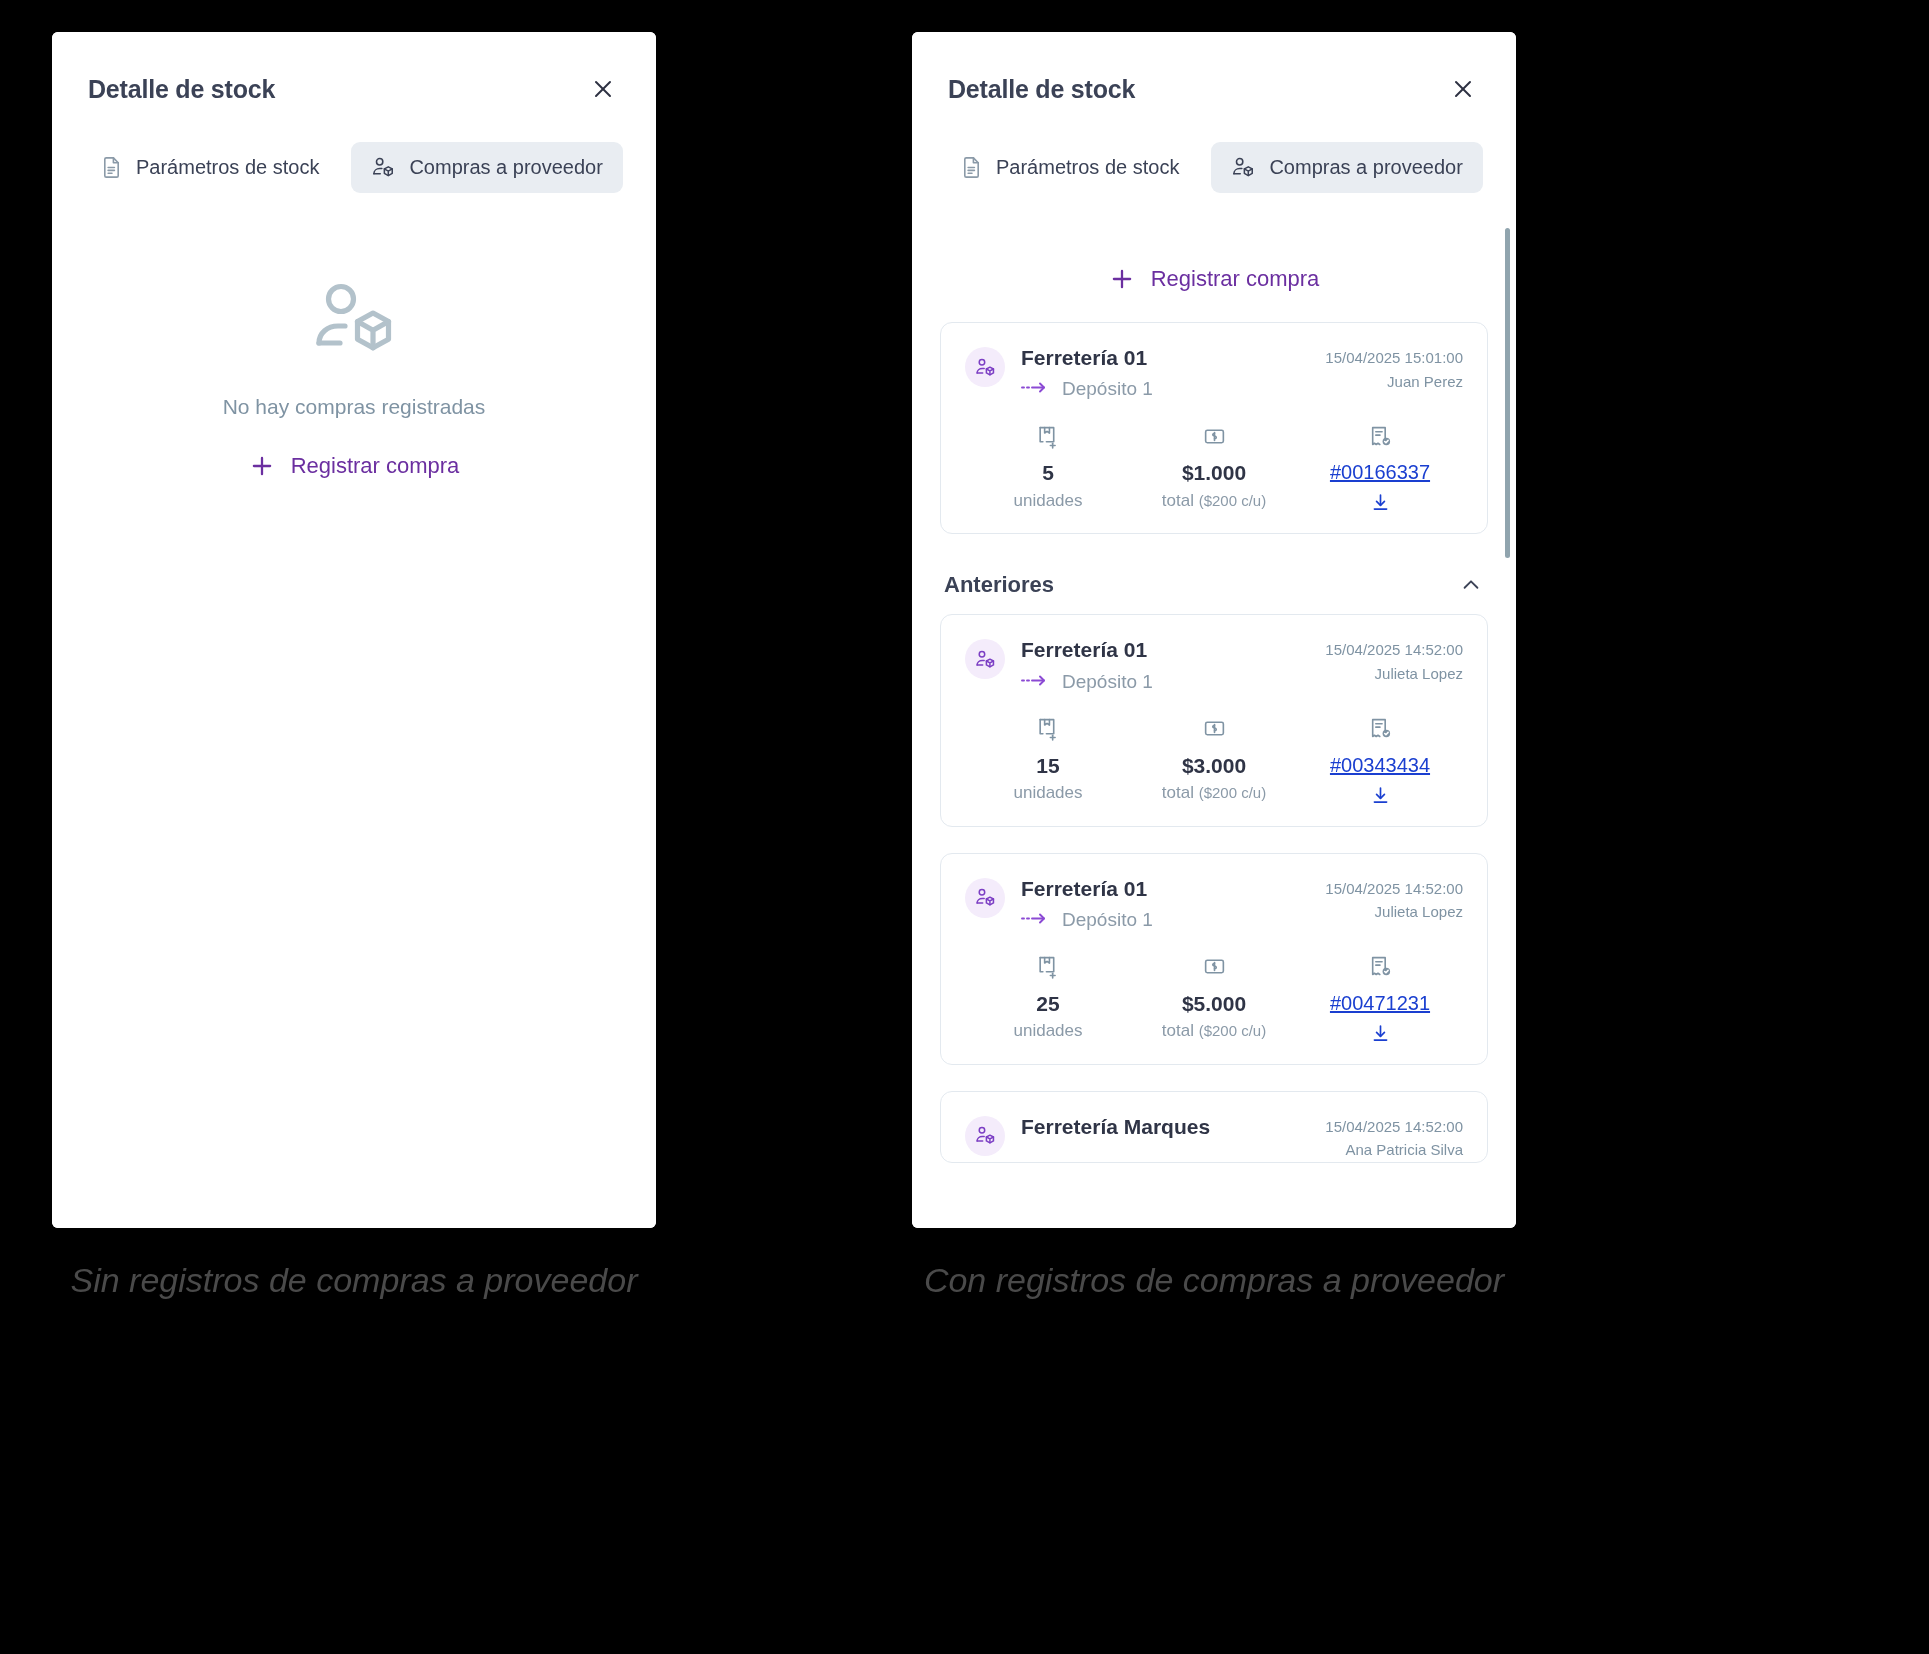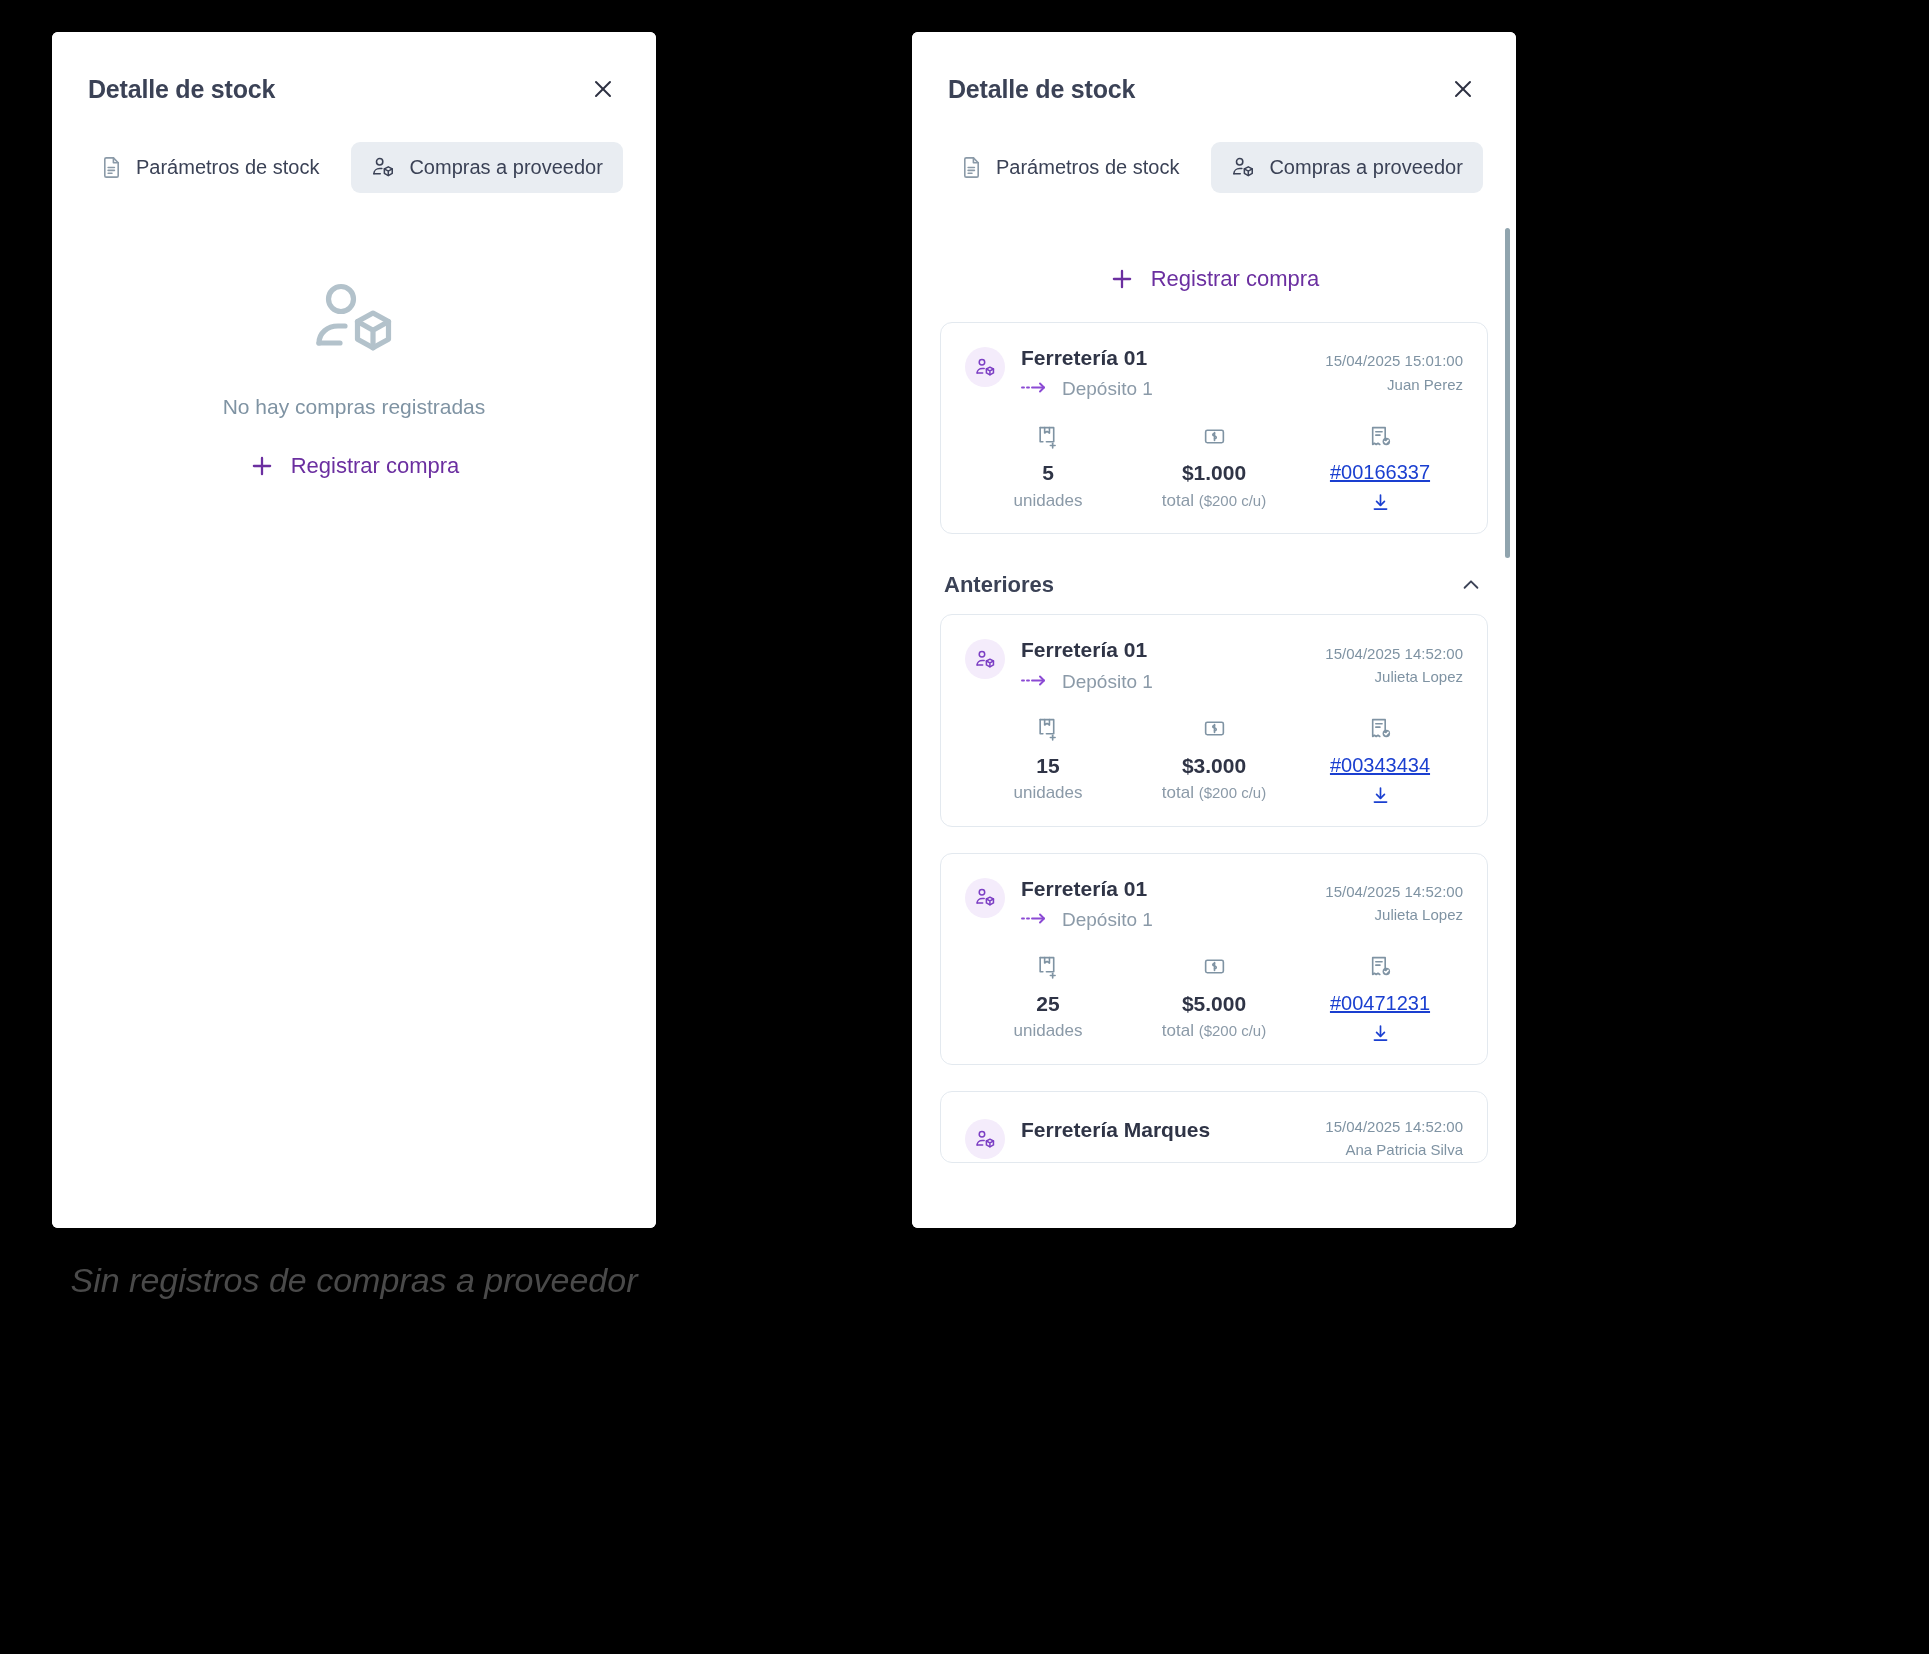--- a/index.html
+++ b/index.html
@@ -169,21 +169,21 @@
   .card {
     border: 1px solid #e3e9ef;
     border-radius: 12px;
     padding: 22px 24px 20px 24px;
     margin-bottom: 26px;
     background: #ffffff;
   }
 
   .card-top {
     display: flex;
-    align-items: center;
+    align-items: flex-start;
     justify-content: space-between;
   }
 
   .card-ident { display: flex; align-items: flex-start; gap: 16px; }
 
   .avatar {
     width: 40px; height: 40px;
     border-radius: 50%;
     background: #f4ecfb;
     display: flex;
@@ -713,14 +713,15 @@
           </div>
         </div>
 
         <div class="vscroll"></div>
 
       </div>
     </div>
   </div>
 
   <div class="caption caption-left">Sin registros de compras a proveedor</div>
+  <div class="caption caption-right">Con registros de compras a proveedor</div>
 
 </div>
 
 </body></html>

